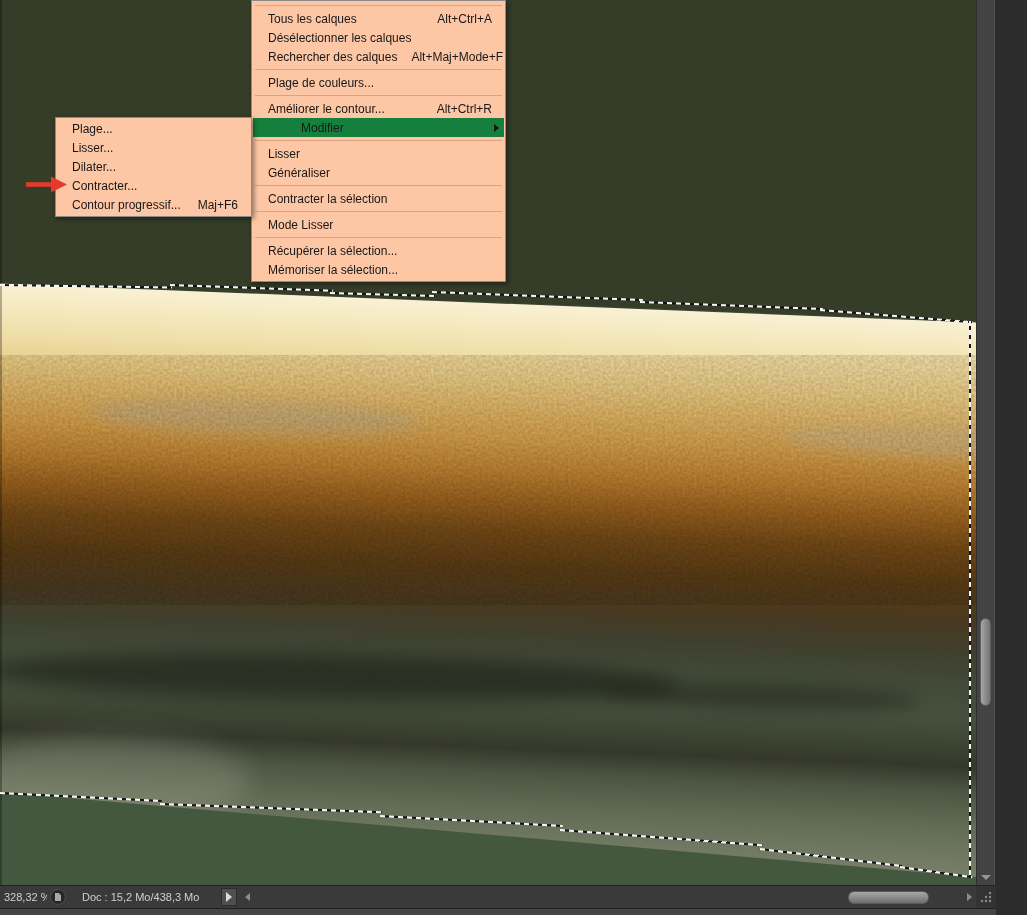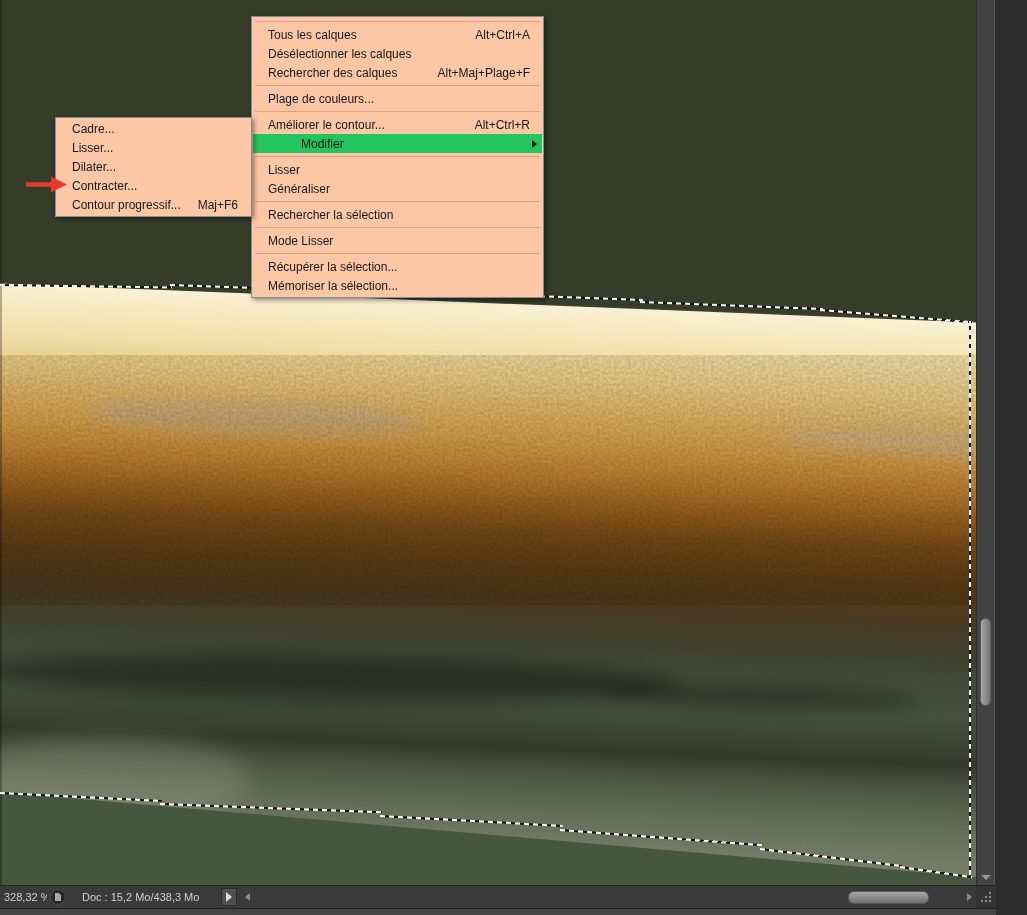--- a/index.html
+++ b/index.html
@@ -44,25 +44,25 @@
   .b2{left:160px;top:803px;width:222px;transform:rotate(2.1deg);}
   .b3{left:380px;top:815px;width:183px;transform:rotate(3.1deg);}
   .b4{left:560px;top:829px;width:203px;transform:rotate(4.3deg);}
   .b5{left:760px;top:848px;width:143px;transform:rotate(6.8deg);}
   .b6{left:900px;top:866px;width:73px;transform:rotate(8deg);}
   .rr{left:969px;top:321px;height:556px;}
 
   
   .menu{position:absolute;background:#fdc7a5;border:1px solid #8b8b8b;
         box-shadow:2px 2px 5px rgba(0,0,0,.45);padding:1px 1px 2px;}
-  .main-menu{left:251px;top:16px;width:293px;}
+  .main-menu{left:251px;top:0;width:255px;}
   .sub-menu{left:55px;top:117px;width:197px;}
   .menu-item{display:flex;align-items:center;height:19px;padding:0 12px 0 15px;
              font-size:12px;color:#181818;position:relative;cursor:default;white-space:nowrap;}
-  .menu-item.hl{background:#22c55e;padding-left:48px;}
+  .menu-item.hl{background:#15803d;padding-left:48px;}
   .mi-label{flex:1;}
   .mi-shortcut{margin-left:14px;}
   .mi-arrow{position:absolute;right:5px;top:50%;margin-top:-4px;width:0;height:0;
             border-left:5px solid #141414;border-top:4px solid transparent;border-bottom:4px solid transparent;}
   .sep{height:1px;background:#fff6ec;border-top:1px solid #dda183;margin:3px 2px;}
 
   
   .red-arrow{position:absolute;left:26px;top:176px;}
 
   
@@ -182,21 +182,21 @@
       <div class="sep"></div>
       <div class="menu-item">
         <span class="mi-label">Tous les calques</span>
         <span class="mi-shortcut">Alt+Ctrl+A</span>
       </div>
       <div class="menu-item">
         <span class="mi-label">Désélectionner les calques</span>
       </div>
       <div class="menu-item">
         <span class="mi-label">Rechercher des calques</span>
-        <span class="mi-shortcut">Alt+Maj+Plage+F</span>
+        <span class="mi-shortcut">Alt+Maj+Mode+F</span>
       </div>
       <div class="sep"></div>
       <div class="menu-item">
         <span class="mi-label">Plage de couleurs...</span>
       </div>
       <div class="sep"></div>
       <div class="menu-item">
         <span class="mi-label">Améliorer le contour...</span>
         <span class="mi-shortcut">Alt+Ctrl+R</span>
       </div>
@@ -206,38 +206,38 @@
       </div>
       <div class="sep"></div>
       <div class="menu-item">
         <span class="mi-label">Lisser</span>
       </div>
       <div class="menu-item">
         <span class="mi-label">Généraliser</span>
       </div>
       <div class="sep"></div>
       <div class="menu-item">
-        <span class="mi-label">Rechercher la sélection</span>
+        <span class="mi-label">Contracter la sélection</span>
       </div>
       <div class="sep"></div>
       <div class="menu-item">
         <span class="mi-label">Mode Lisser</span>
       </div>
       <div class="sep"></div>
       <div class="menu-item">
         <span class="mi-label">Récupérer la sélection...</span>
       </div>
       <div class="menu-item">
         <span class="mi-label">Mémoriser la sélection...</span>
       </div>
     </div>
 
   <div class="menu sub-menu" id="submenu-list">
       <div class="menu-item">
-        <span class="mi-label">Cadre...</span>
+        <span class="mi-label">Plage...</span>
       </div>
       <div class="menu-item">
         <span class="mi-label">Lisser...</span>
       </div>
       <div class="menu-item">
         <span class="mi-label">Dilater...</span>
       </div>
       <div class="menu-item">
         <span class="mi-label">Contracter...</span>
       </div>

